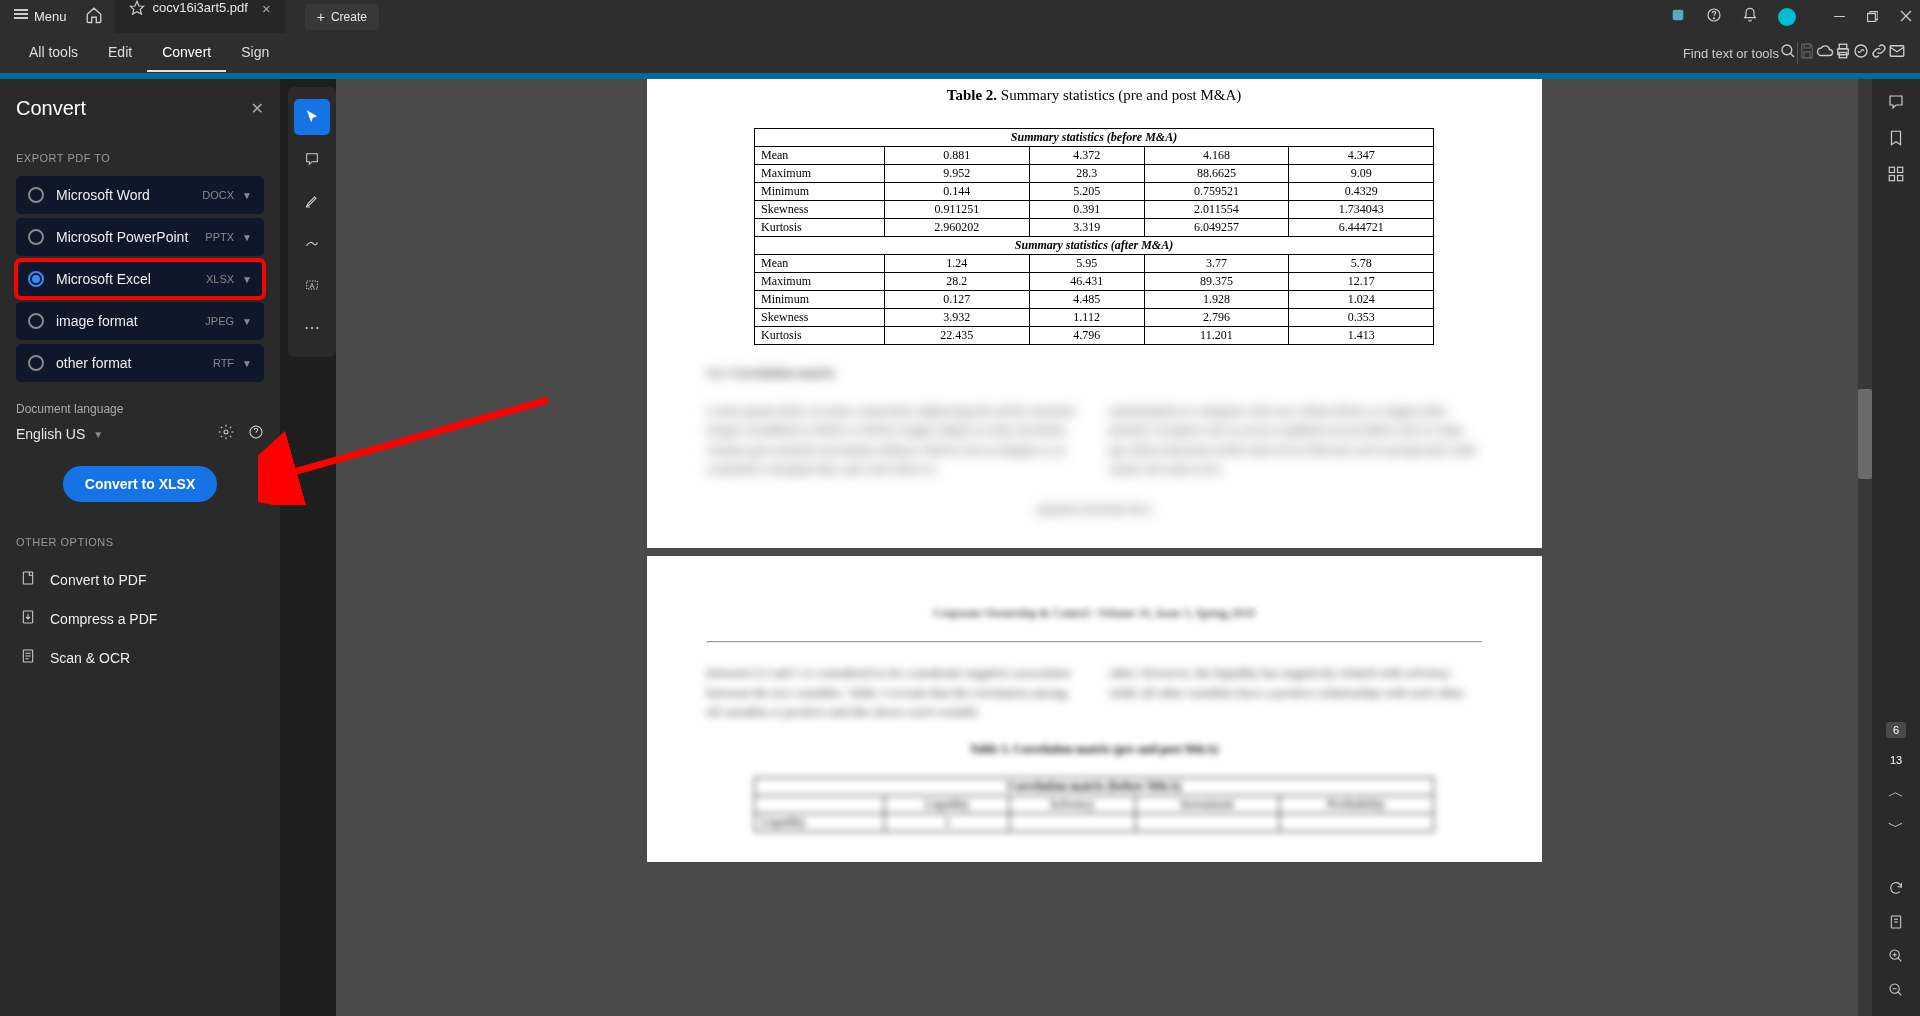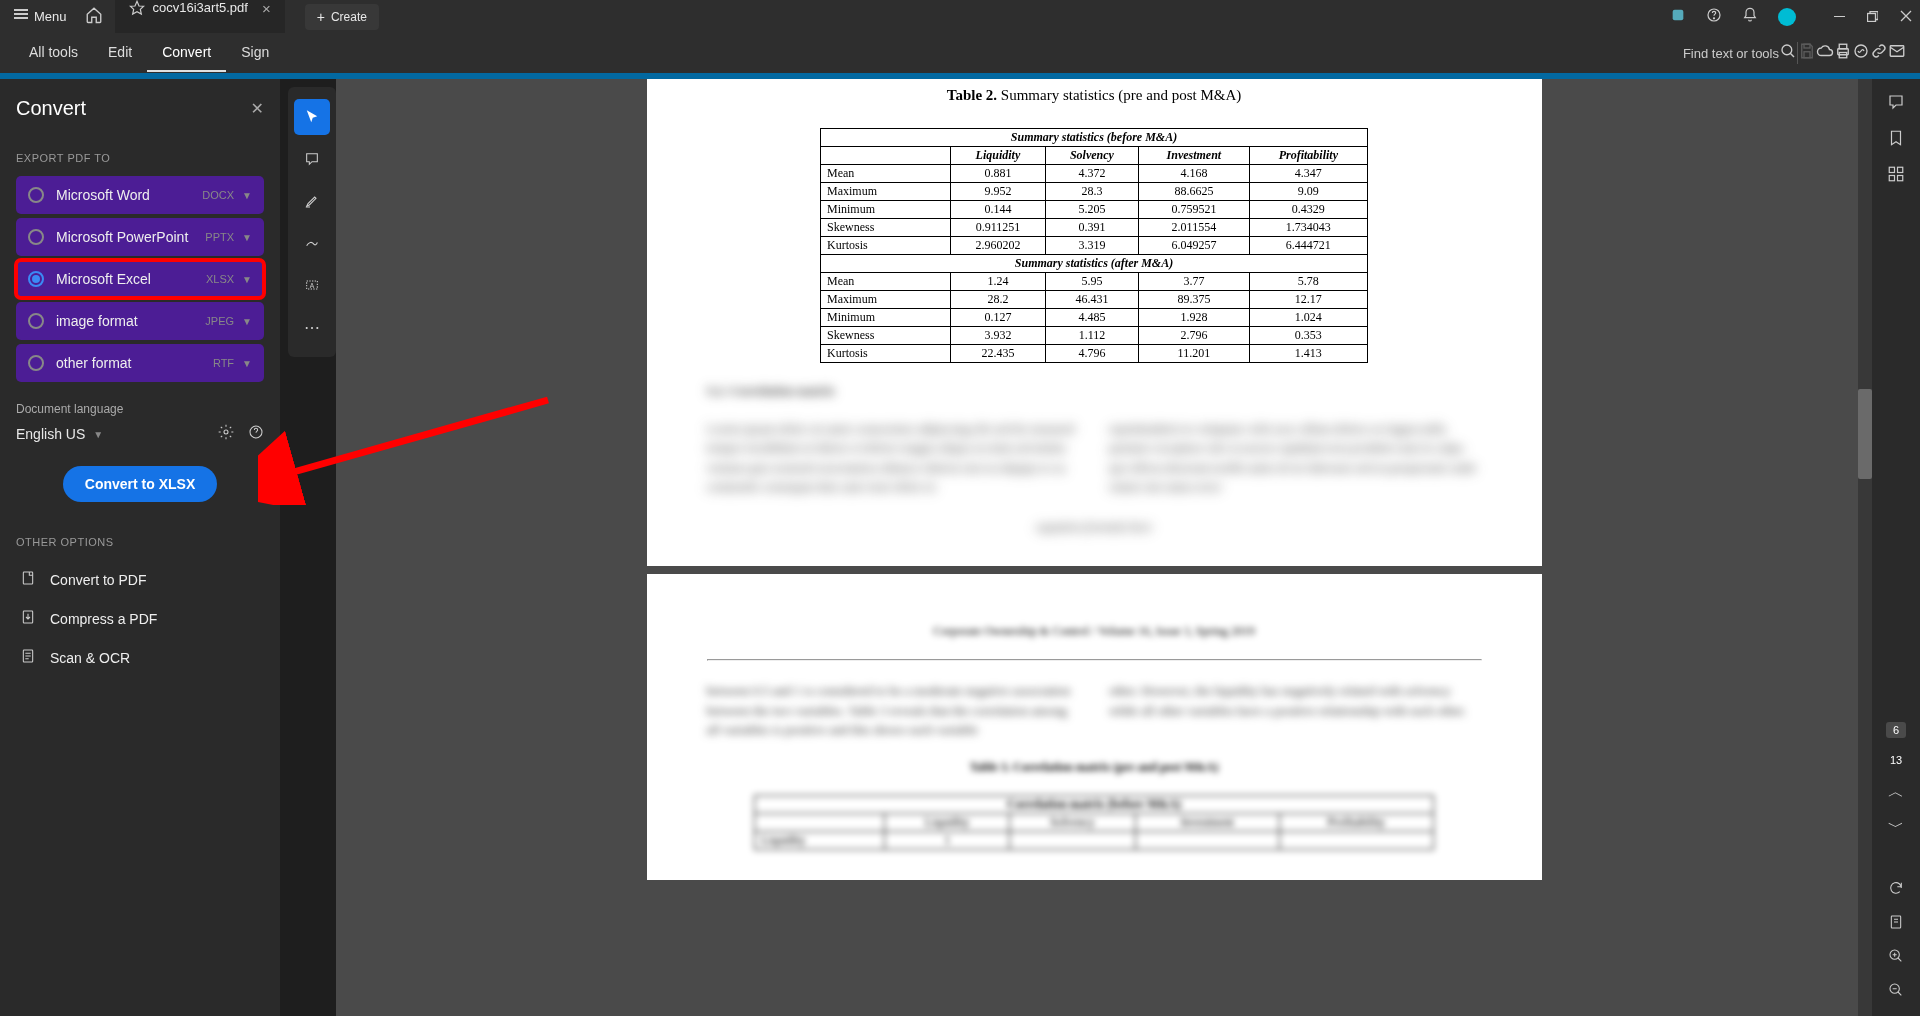--- a/index.html
+++ b/index.html
@@ -26,21 +26,21 @@
     
     
     .main { display: flex; height: calc(100% - 79px); }
     
     
     .left-panel { width: 280px; background: #2a2a2a; padding: 18px 16px; display: flex; flex-direction: column; }
     .panel-header { display: flex; align-items: center; justify-content: space-between; margin-bottom: 22px; }
     .panel-title { font-size: 20px; font-weight: 500; color: #fff; }
     .close-x { font-size: 16px; color: #aaa; cursor: pointer; }
     .section-label { font-size: 11px; color: #999; letter-spacing: 0.5px; margin: 10px 0 12px; }
-    .export-option { display: flex; align-items: center; padding: 11px 12px; border-radius: 5px; cursor: pointer; margin-bottom: 4px; background: #4c1d95; }
+    .export-option { display: flex; align-items: center; padding: 11px 12px; border-radius: 5px; cursor: pointer; margin-bottom: 4px; background: #0f172a; }
     .export-option.highlighted { outline: 4px solid #f00; outline-offset: -2px; }
     .radio { width: 16px; height: 16px; border-radius: 50%; border: 2px solid #888; margin-right: 12px; flex-shrink: 0; }
     .radio.checked { border-color: #3b8af5; display: flex; align-items: center; justify-content: center; }
     .radio.checked::after { content: ''; width: 8px; height: 8px; border-radius: 50%; background: #3b8af5; }
     .opt-label { flex: 1; font-size: 14px; color: #eee; }
     .opt-format { font-size: 11px; color: #888; margin-right: 8px; }
     .chev { color: #888; font-size: 10px; }
     .lang-label { font-size: 12px; color: #aaa; margin-top: 16px; }
     .lang-row { display: flex; align-items: center; justify-content: space-between; margin-top: 8px; }
     .lang-select { display: flex; align-items: center; gap: 8px; font-size: 14px; cursor: pointer; }
@@ -53,21 +53,21 @@
     .tool-btn { width: 36px; height: 36px; display: flex; align-items: center; justify-content: center; border-radius: 5px; cursor: pointer; color: #ccc; }
     .tool-btn.active { background: #1573e6; color: #fff; }
     
     
     .doc-area { flex: 1; background: #4a4a4a; display: flex; justify-content: center; padding: 0 60px 0 40px; overflow: hidden; position: relative; }
     .page-wrap { display: flex; flex-direction: column; gap: 8px; }
     .page { background: #fff; width: 895px; color: #000; padding: 8px 60px 30px; font-family: "Times New Roman", serif; position: relative; }
     .page.p2 { padding-top: 40px; }
     
     .table-title { text-align: center; font-size: 15px; margin-bottom: 24px; }
-    .tbl { border-collapse: collapse; width: 548px; margin: 0 auto; font-size: 12px; }
+    .tbl { border-collapse: collapse; width: 680px; margin: 0 auto; font-size: 12px; }
     .tbl th, .tbl td { border: 1px solid #000; padding: 1px 6px; text-align: center; }
     .tbl .rowhead { text-align: left; width: 130px; }
     .tbl .sechead { font-weight: bold; font-style: italic; }
     
     .blur-section { filter: blur(4px); color: #333; margin-top: 18px; font-size: 13px; line-height: 1.5; }
     .blur-section.cols { column-count: 2; column-gap: 30px; }
     .blur-h { font-weight: bold; filter: blur(3px); margin-bottom: 6px; }
     .blur-center { text-align:center; filter: blur(3px); font-size: 12px; margin: 10px 0 20px;}
     
     
@@ -303,27 +303,20 @@
   <div class="doc-area">
     <div class="page-wrap">
       <div class="page">
         <div class="table-title"><b>Table 2.</b> <span id="tt" innertext="Table 2. Summary statistics (pre and post M&amp;A)">Summary statistics (pre and post M&amp;A)</span></div>
         <table class="tbl" id="data-table">
             <tbody>
               <tr>
                 <th colspan="5" class="sechead">Summary statistics (before M&amp;A)</th>
               </tr>
               <tr>
-                <td class="rowhead"></td>
-                <td class="sechead">Liquidity</td>
-                <td class="sechead">Solvency</td>
-                <td class="sechead">Investment</td>
-                <td class="sechead">Profitability</td>
-              </tr>
-              <tr>
                 <td class="rowhead">Mean</td>
                 <td>0.881</td>
                 <td>4.372</td>
                 <td>4.168</td>
                 <td>4.347</td>
               </tr>
               <tr>
                 <td class="rowhead">Maximum</td>
                 <td>9.952</td>
                 <td>28.3</td>

